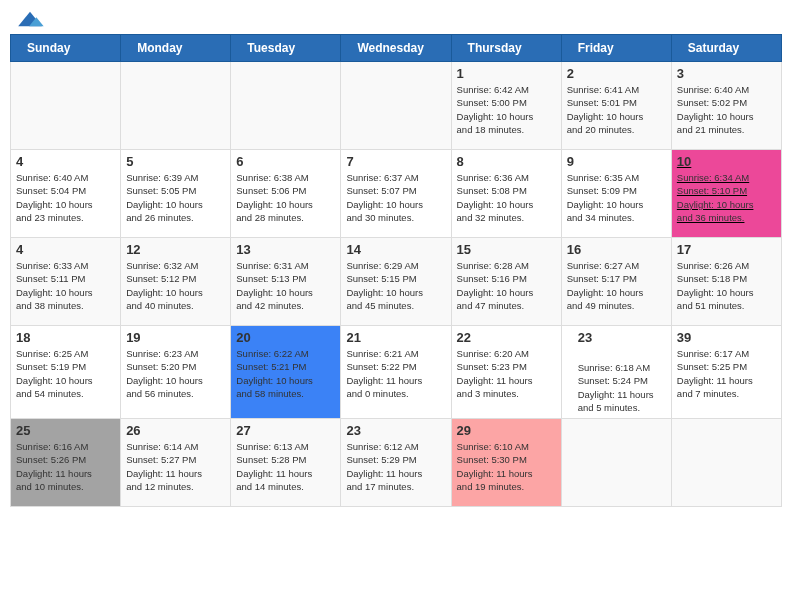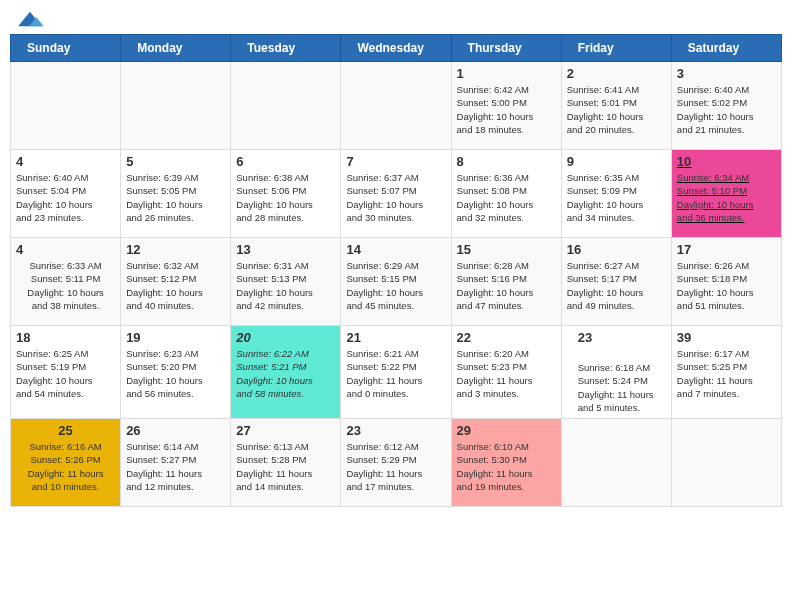--- a/index.html
+++ b/index.html
@@ -206,21 +206,21 @@
           <div class="cell-day">10</div>
           <div class="cell-info" style="white-space: pre-line;">Sunrise: 6:34 AM
 Sunset: 5:10 PM
 Daylight: 10 hours
 and 36 minutes.</div>
         </td>
       </tr>
       <tr>
         <td style="background-color: rgb(249, 249, 249);">
           <div class="cell-day">4</div>
-          <div class="cell-info" style="white-space: pre-line; text-align: center;">Sunrise: 6:33 AM
+          <div class="cell-info" style="white-space: pre-line;">Sunrise: 6:33 AM
 Sunset: 5:11 PM
 Daylight: 10 hours
 and 38 minutes.</div>
         </td>
         <td style="background-color: rgb(249, 249, 249);">
           <div class="cell-day">12</div>
           <div class="cell-info" style="white-space: pre-line;">Sunrise: 6:32 AM
 Sunset: 5:12 PM
 Daylight: 10 hours
 and 40 minutes.</div>
@@ -269,21 +269,21 @@
 Daylight: 10 hours
 and 54 minutes.</div>
         </td>
         <td style="background-color: rgb(255, 255, 255);">
           <div class="cell-day">19</div>
           <div class="cell-info" style="white-space: pre-line;">Sunrise: 6:23 AM
 Sunset: 5:20 PM
 Daylight: 10 hours
 and 56 minutes.</div>
         </td>
-        <td style="background-color: #5eead4; font-style: italic;">
+        <td style="background-color: #3b82f6;">
           <div class="cell-day">20</div>
           <div class="cell-info" style="white-space: pre-line;">Sunrise: 6:22 AM
 Sunset: 5:21 PM
 Daylight: 10 hours
 and 58 minutes.</div>
         </td>
         <td style="background-color: rgb(255, 255, 255);">
           <div class="cell-day">21</div>
           <div class="cell-info" style="white-space: pre-line;">Sunrise: 6:21 AM
 Sunset: 5:22 PM
@@ -306,21 +306,21 @@
         </td>
         <td style="background-color: rgb(255, 255, 255);">
           <div class="cell-day">39</div>
           <div class="cell-info" style="white-space: pre-line;">Sunrise: 6:17 AM
 Sunset: 5:25 PM
 Daylight: 11 hours
 and 7 minutes.</div>
         </td>
       </tr>
       <tr>
-        <td style="background-color: #eab308; text-align: center;">
+        <td style="background-color: #a3a3a3;">
           <div class="cell-day">25</div>
           <div class="cell-info" style="white-space: pre-line;">Sunrise: 6:16 AM
 Sunset: 5:26 PM
 Daylight: 11 hours
 and 10 minutes.</div>
         </td>
         <td style="background-color: rgb(249, 249, 249);">
           <div class="cell-day">26</div>
           <div class="cell-info" style="white-space: pre-line;">Sunrise: 6:14 AM
 Sunset: 5:27 PM

